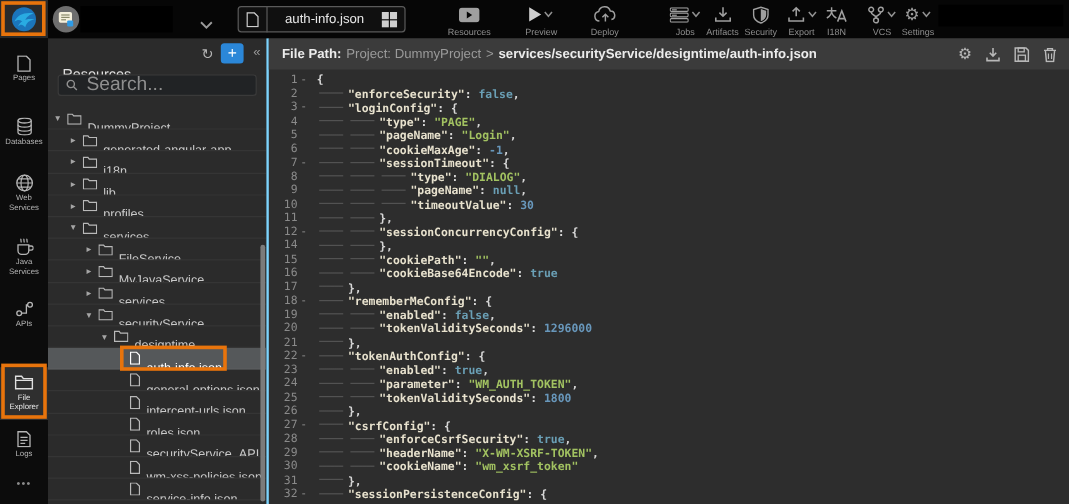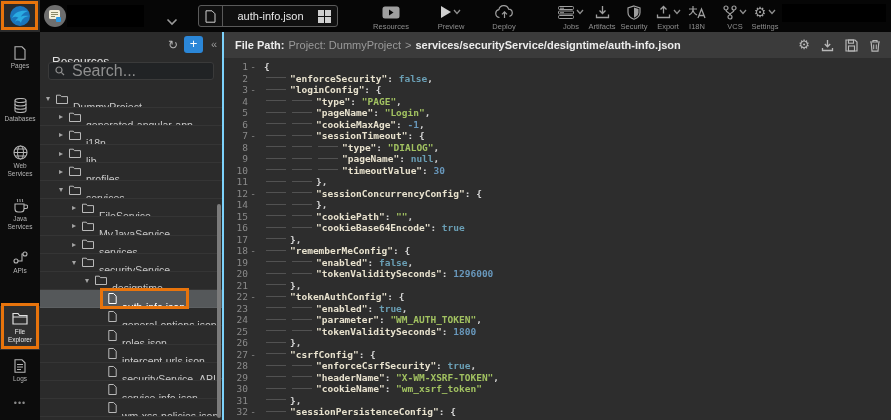--- a/index.html
+++ b/index.html
@@ -458,53 +458,53 @@
             </svg>
           </span>
           <span class="tlabel">general-options.json</span>
         </div>
         <div class="trow" style="padding-left: 68px;">
           <span class="ticon">
             <svg width="9" height="11" viewBox="0 0 9 11">
               <path d="M.8 .5 H5.6 L8.2 3.1 V10.5 H.8 Z" fill="none" stroke="#b9b9b9"></path>
             </svg>
           </span>
-          <span class="tlabel">roles.json</span>
+          <span class="tlabel">intercept-urls.json</span>
         </div>
         <div class="trow" style="padding-left: 68px;">
           <span class="ticon">
             <svg width="9" height="11" viewBox="0 0 9 11">
               <path d="M.8 .5 H5.6 L8.2 3.1 V10.5 H.8 Z" fill="none" stroke="#b9b9b9"></path>
             </svg>
           </span>
-          <span class="tlabel">intercept-urls.json</span>
+          <span class="tlabel">roles.json</span>
         </div>
         <div class="trow" style="padding-left: 68px;">
           <span class="ticon">
             <svg width="9" height="11" viewBox="0 0 9 11">
               <path d="M.8 .5 H5.6 L8.2 3.1 V10.5 H.8 Z" fill="none" stroke="#b9b9b9"></path>
             </svg>
           </span>
           <span class="tlabel">securityService_API.json</span>
         </div>
         <div class="trow" style="padding-left: 68px;">
           <span class="ticon">
             <svg width="9" height="11" viewBox="0 0 9 11">
               <path d="M.8 .5 H5.6 L8.2 3.1 V10.5 H.8 Z" fill="none" stroke="#b9b9b9"></path>
             </svg>
           </span>
-          <span class="tlabel">service-info.json</span>
+          <span class="tlabel">wm-xss-policies.json</span>
         </div>
         <div class="trow" style="padding-left: 68px;">
           <span class="ticon">
             <svg width="9" height="11" viewBox="0 0 9 11">
               <path d="M.8 .5 H5.6 L8.2 3.1 V10.5 H.8 Z" fill="none" stroke="#b9b9b9"></path>
             </svg>
           </span>
-          <span class="tlabel">wm-xss-policies.json</span>
+          <span class="tlabel">service-info.json</span>
         </div>
       </div>
     <div class="vscroll"></div>
   </div>
 
   <div class="editor">
     <div class="pathbar">
       <span class="pb-prefix">File Path:</span>
       <span class="pb-proj">Project: DummyProject</span>
       <span class="pb-sep">&gt;</span>

